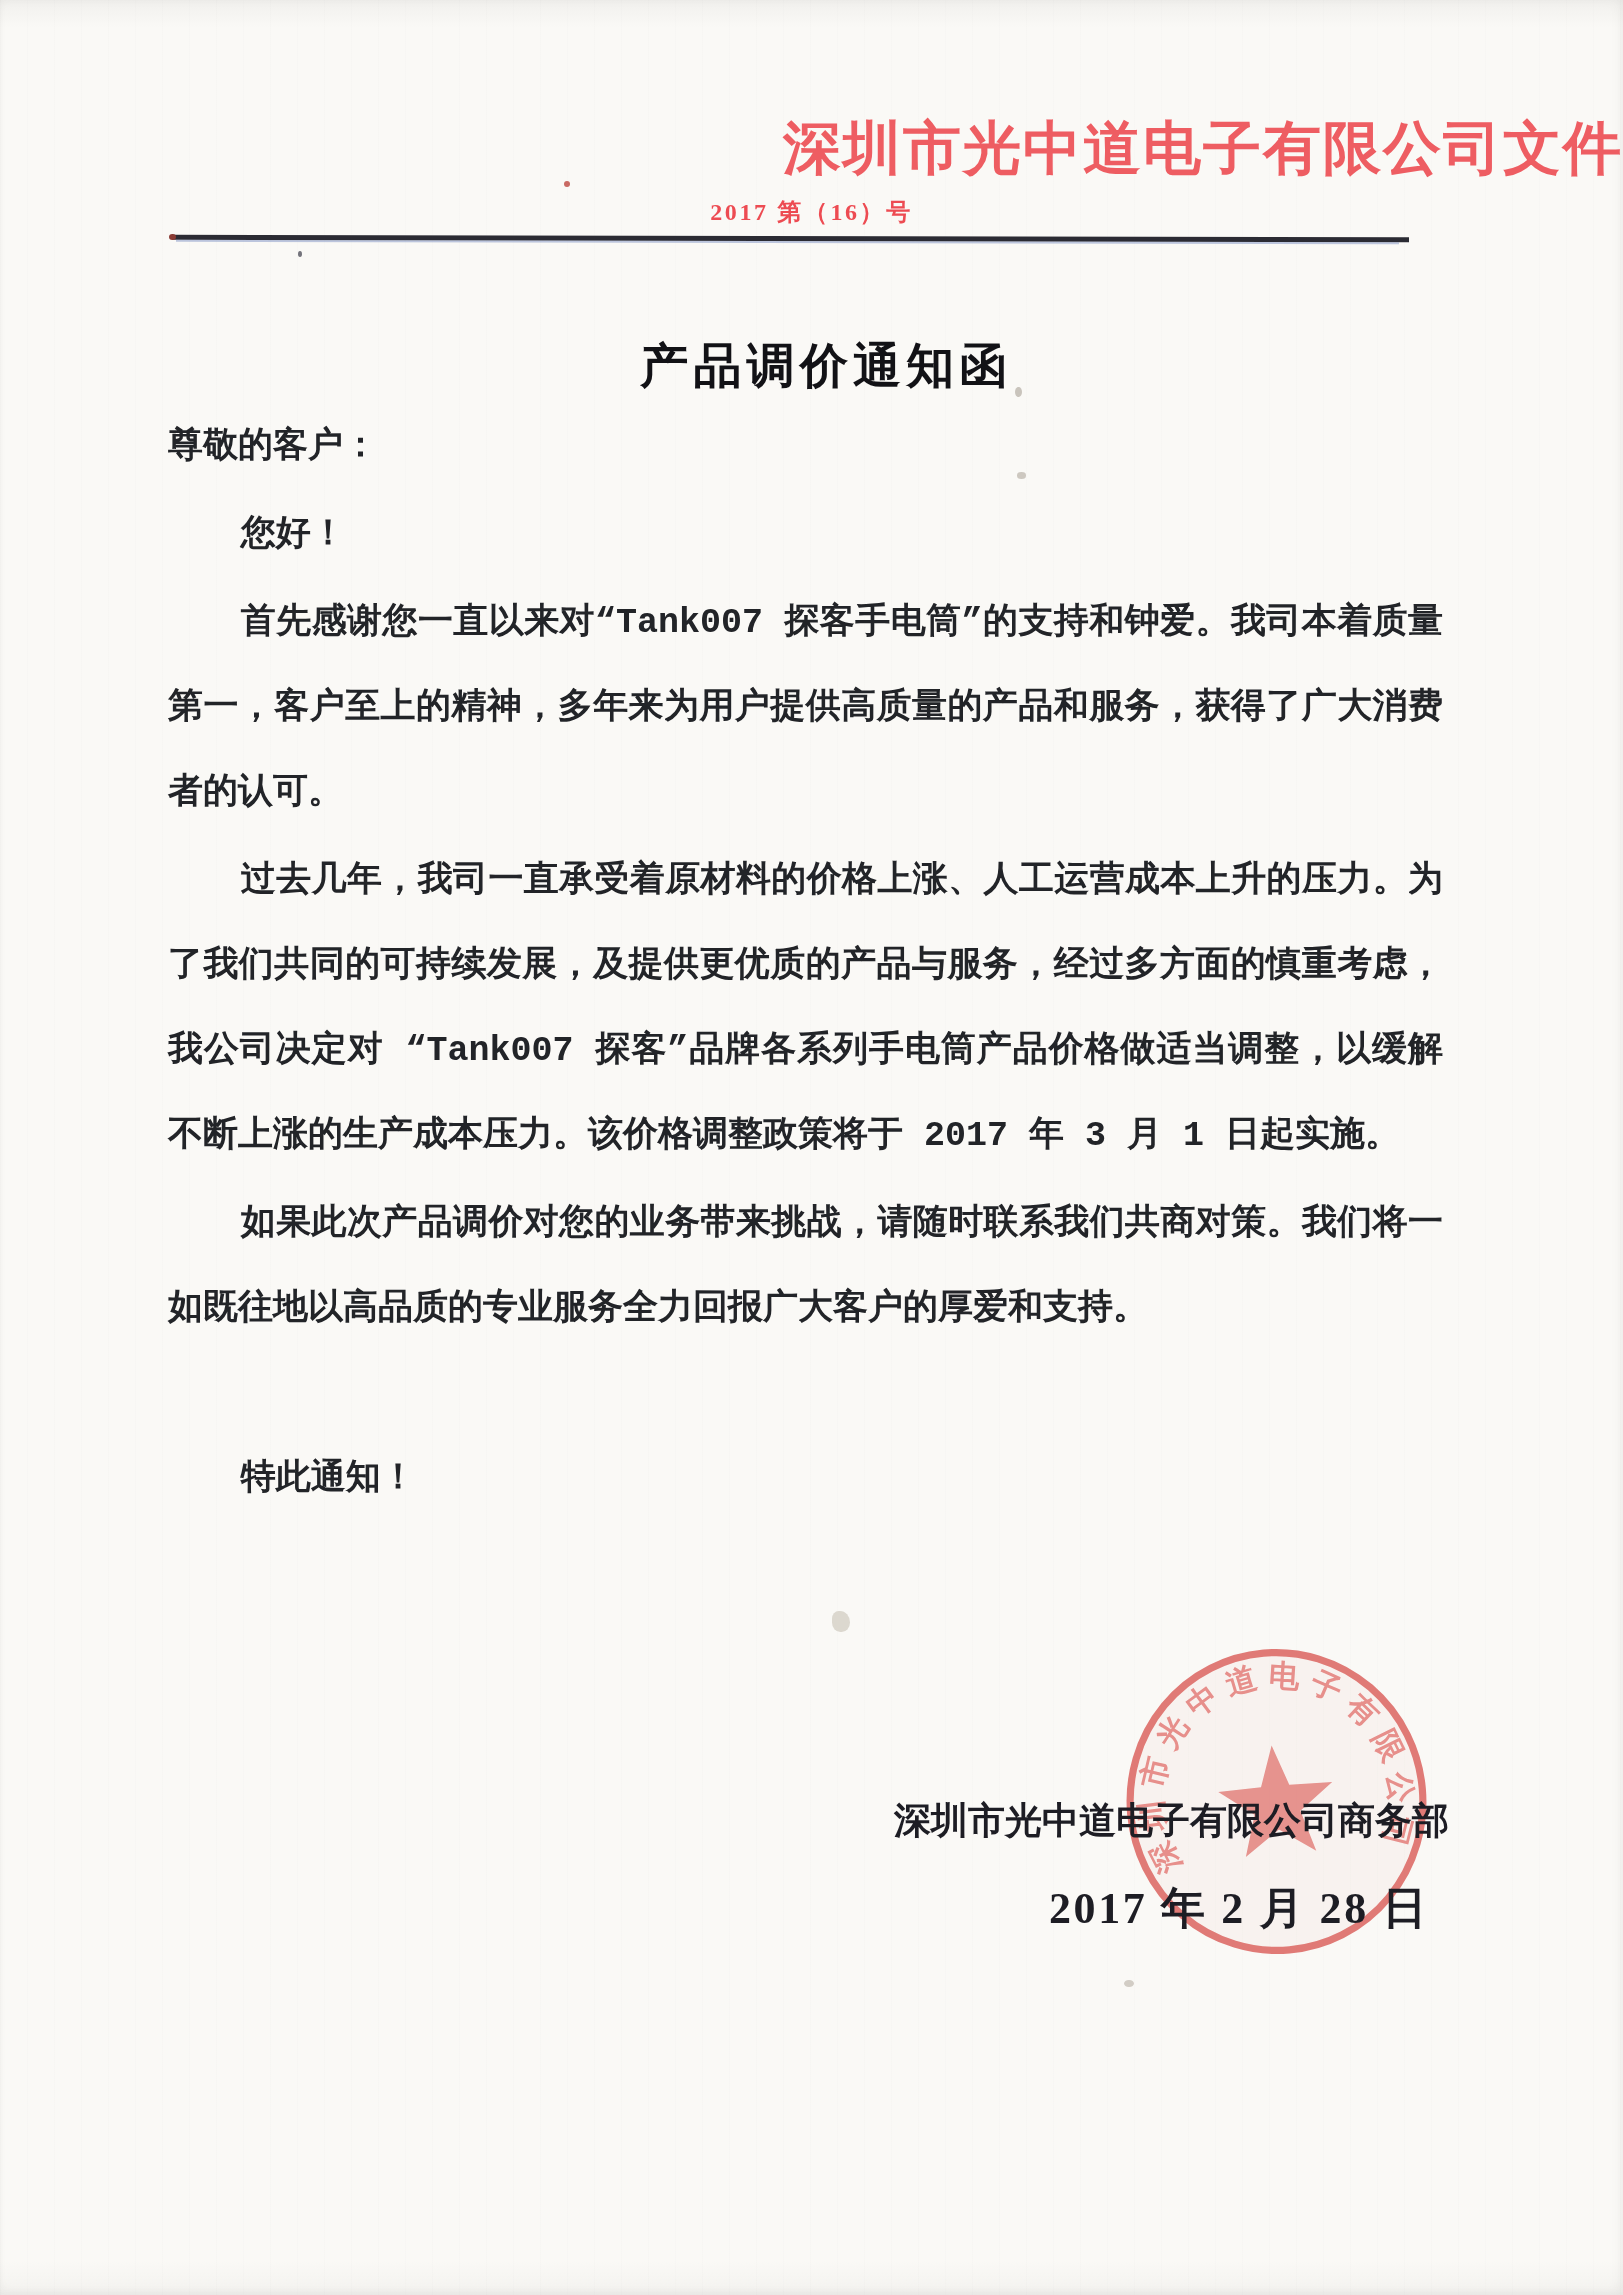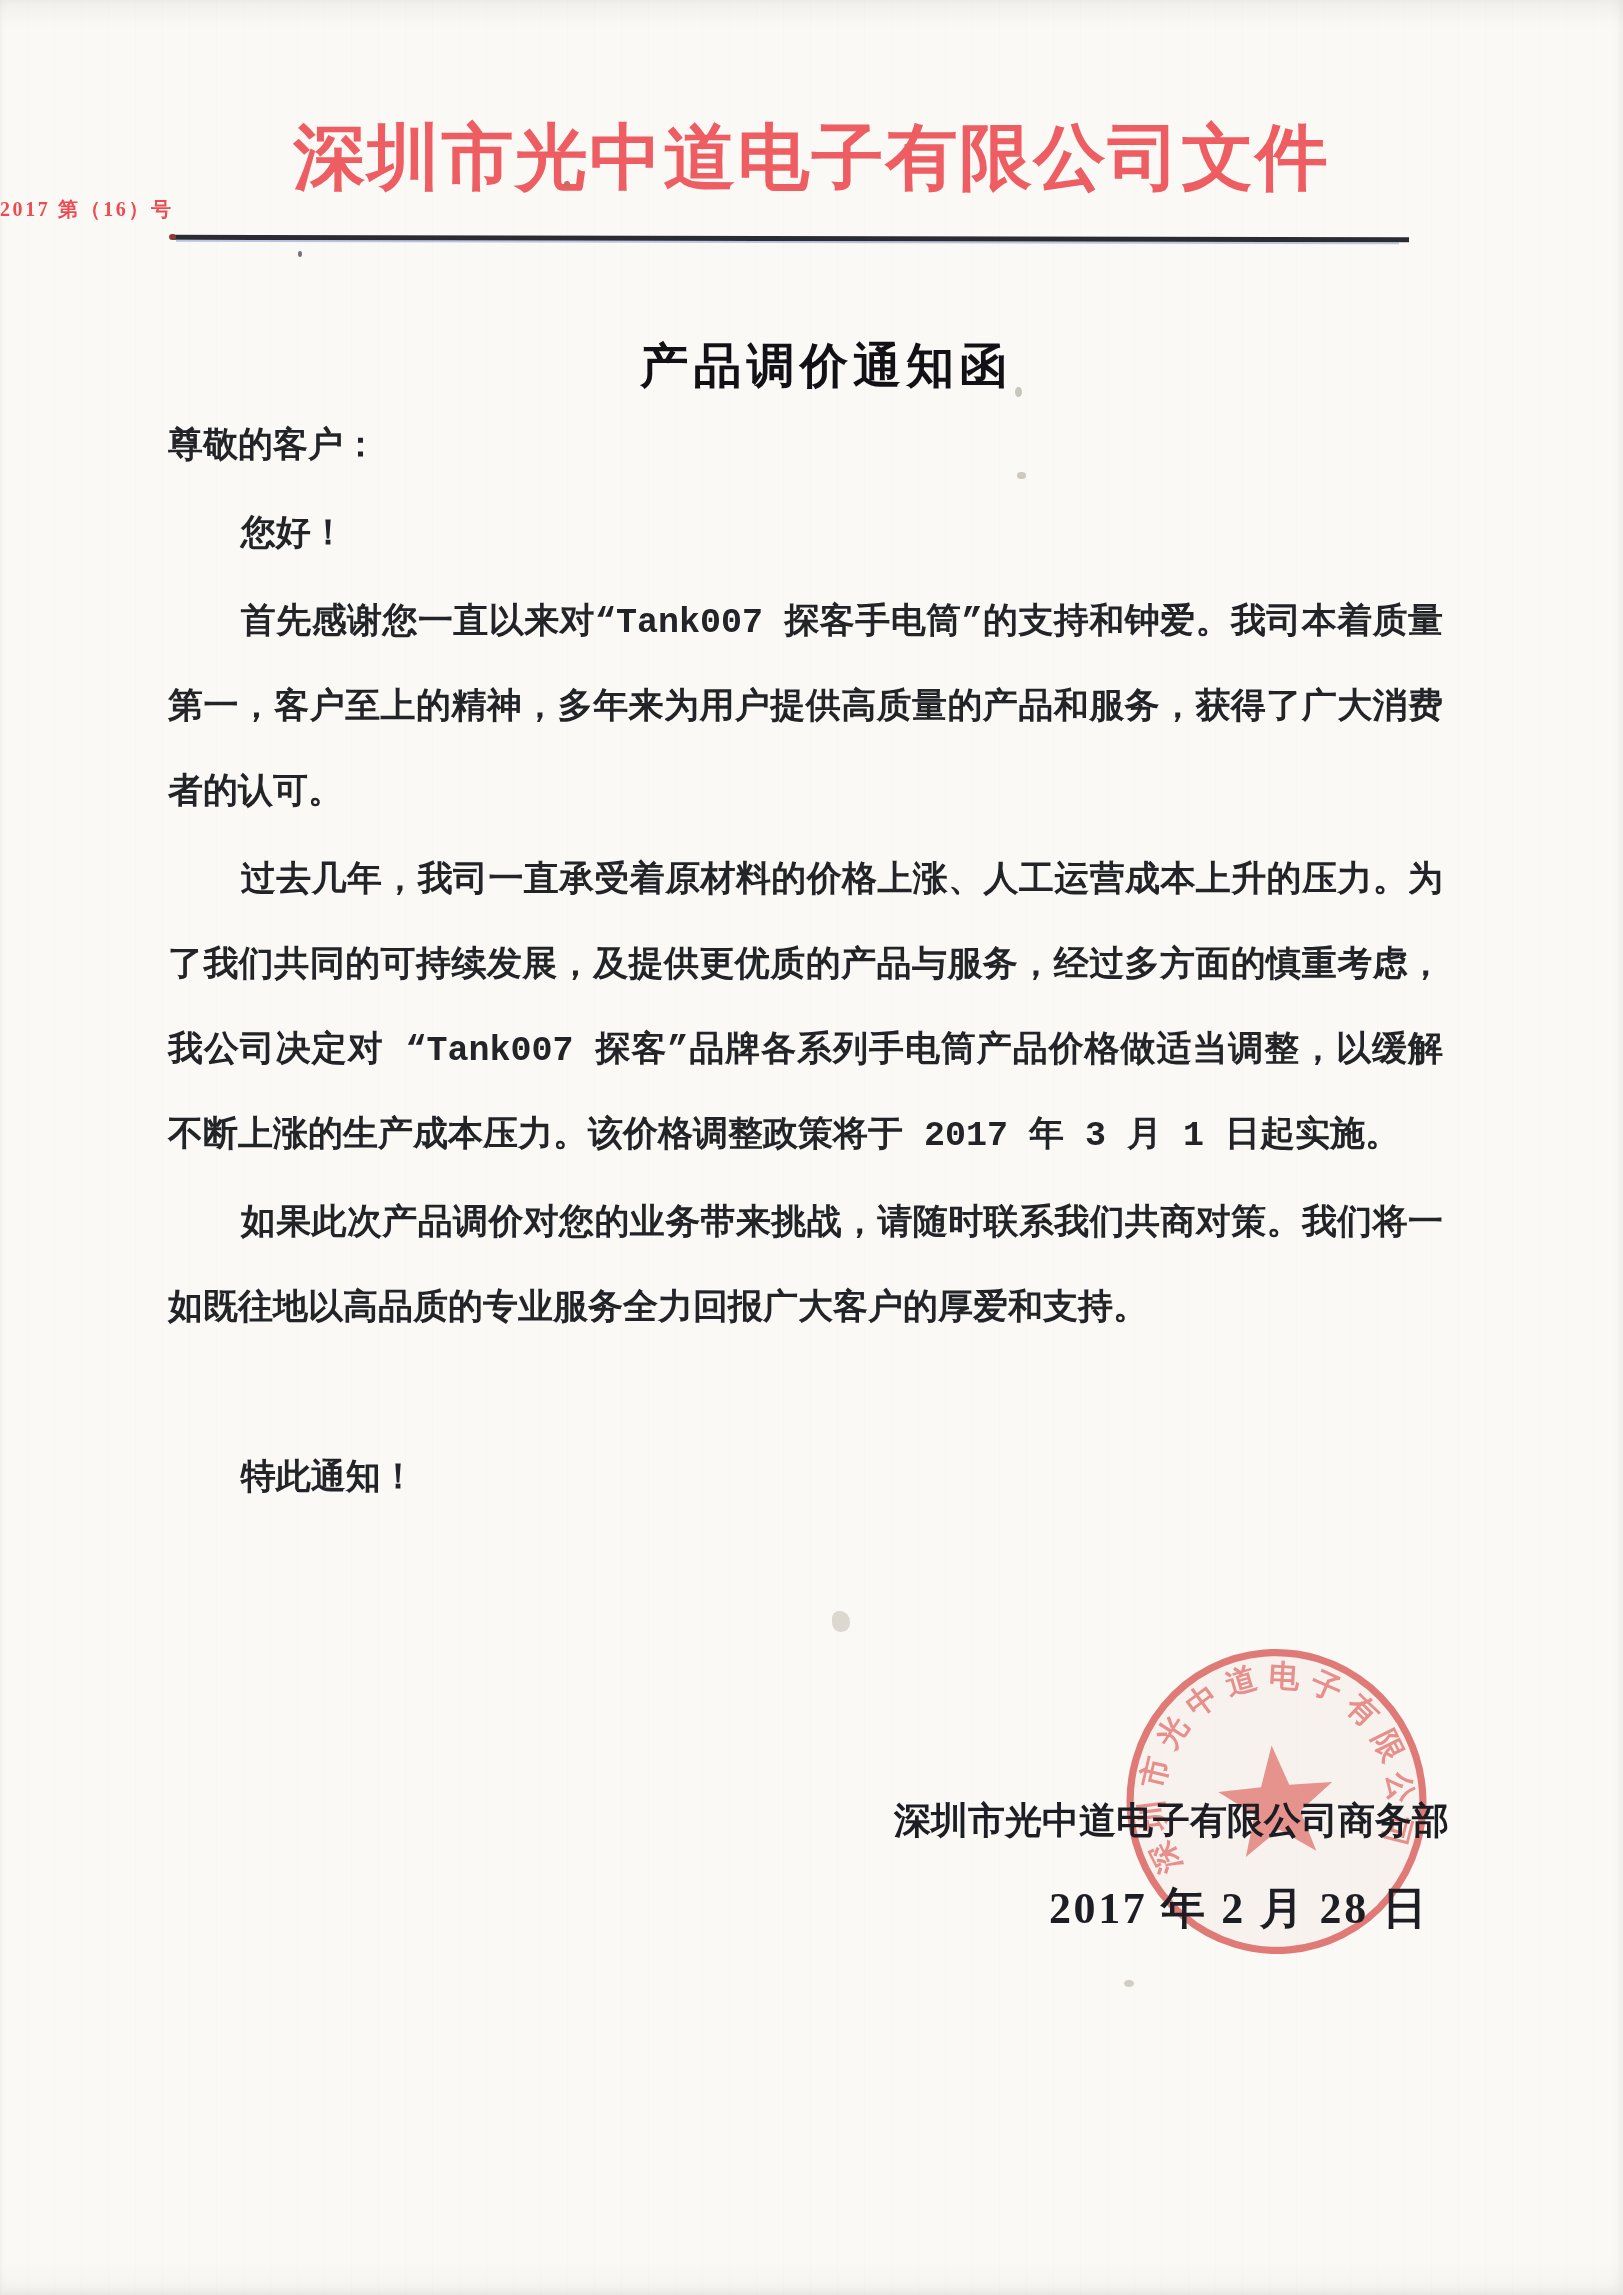--- a/index.html
+++ b/index.html
@@ -13,29 +13,29 @@
     font-family:"Liberation Serif","DejaVu Serif",serif;
     box-shadow:inset -3.9px 0 11.8px rgba(0,0,0,0.035), inset 0 -3.9px 9.2px rgba(0,0,0,0.03);
   }
   .streaks{
     position:absolute;inset:0;pointer-events:none;
     background:repeating-linear-gradient(90deg,rgba(90,90,100,0.015) 0 1.3px,transparent 1.3px 27px);
   }
   
   .org-title{
     position:absolute;top:110px;left:0;width:100%;
-    text-align:center;
-    font-size:72px;font-weight:700;letter-spacing:2px;
+    text-align:right;
+    font-size:58px;font-weight:700;letter-spacing:2px;
     color:#ee5d62;
     font-family:"Liberation Serif","DejaVu Serif",serif;
   }
   .doc-number{
     position:absolute;top:196px;left:0;width:100%;
-    text-align:left;
-    font-size:20px;font-weight:700;letter-spacing:2.6px;
+    text-align:center;
+    font-size:24px;font-weight:700;letter-spacing:2.6px;
     color:#ed4b52;
   }
   .rule{
     position:absolute;left:173px;top:236px;width:1236px;height:4.6px;
     background:#2b2b33;
     transform:rotate(0.12deg);
   }
   .rule::after{
     content:"";position:absolute;left:2.6px;top:4.6px;width:99%;height:2px;
     background:rgba(125,146,195,0.5);

